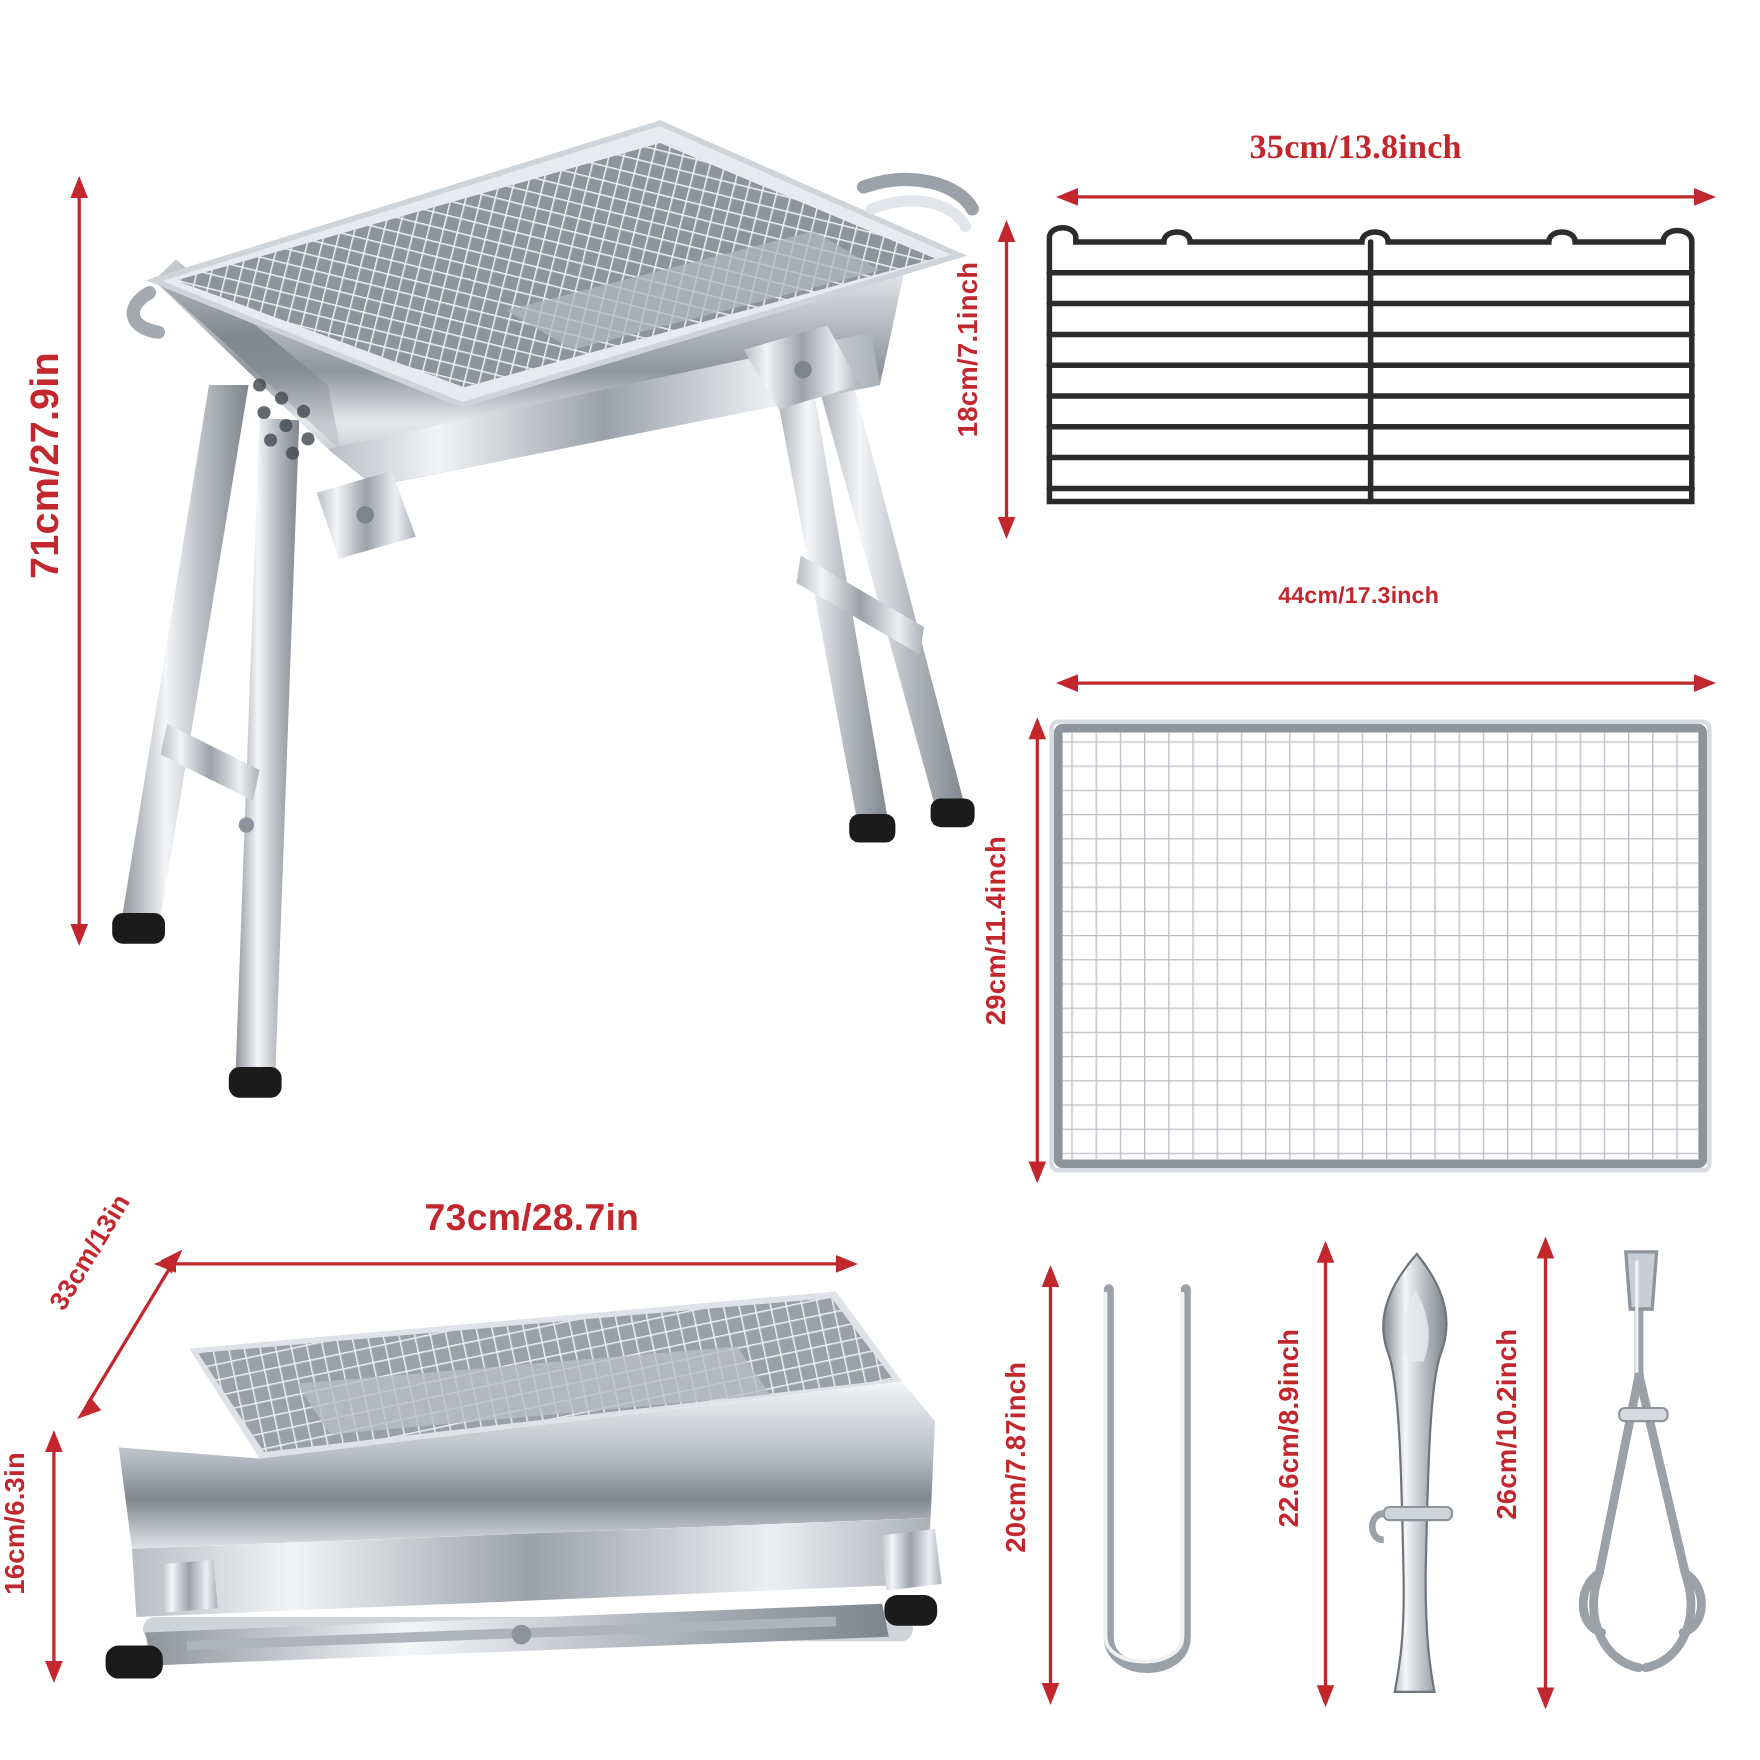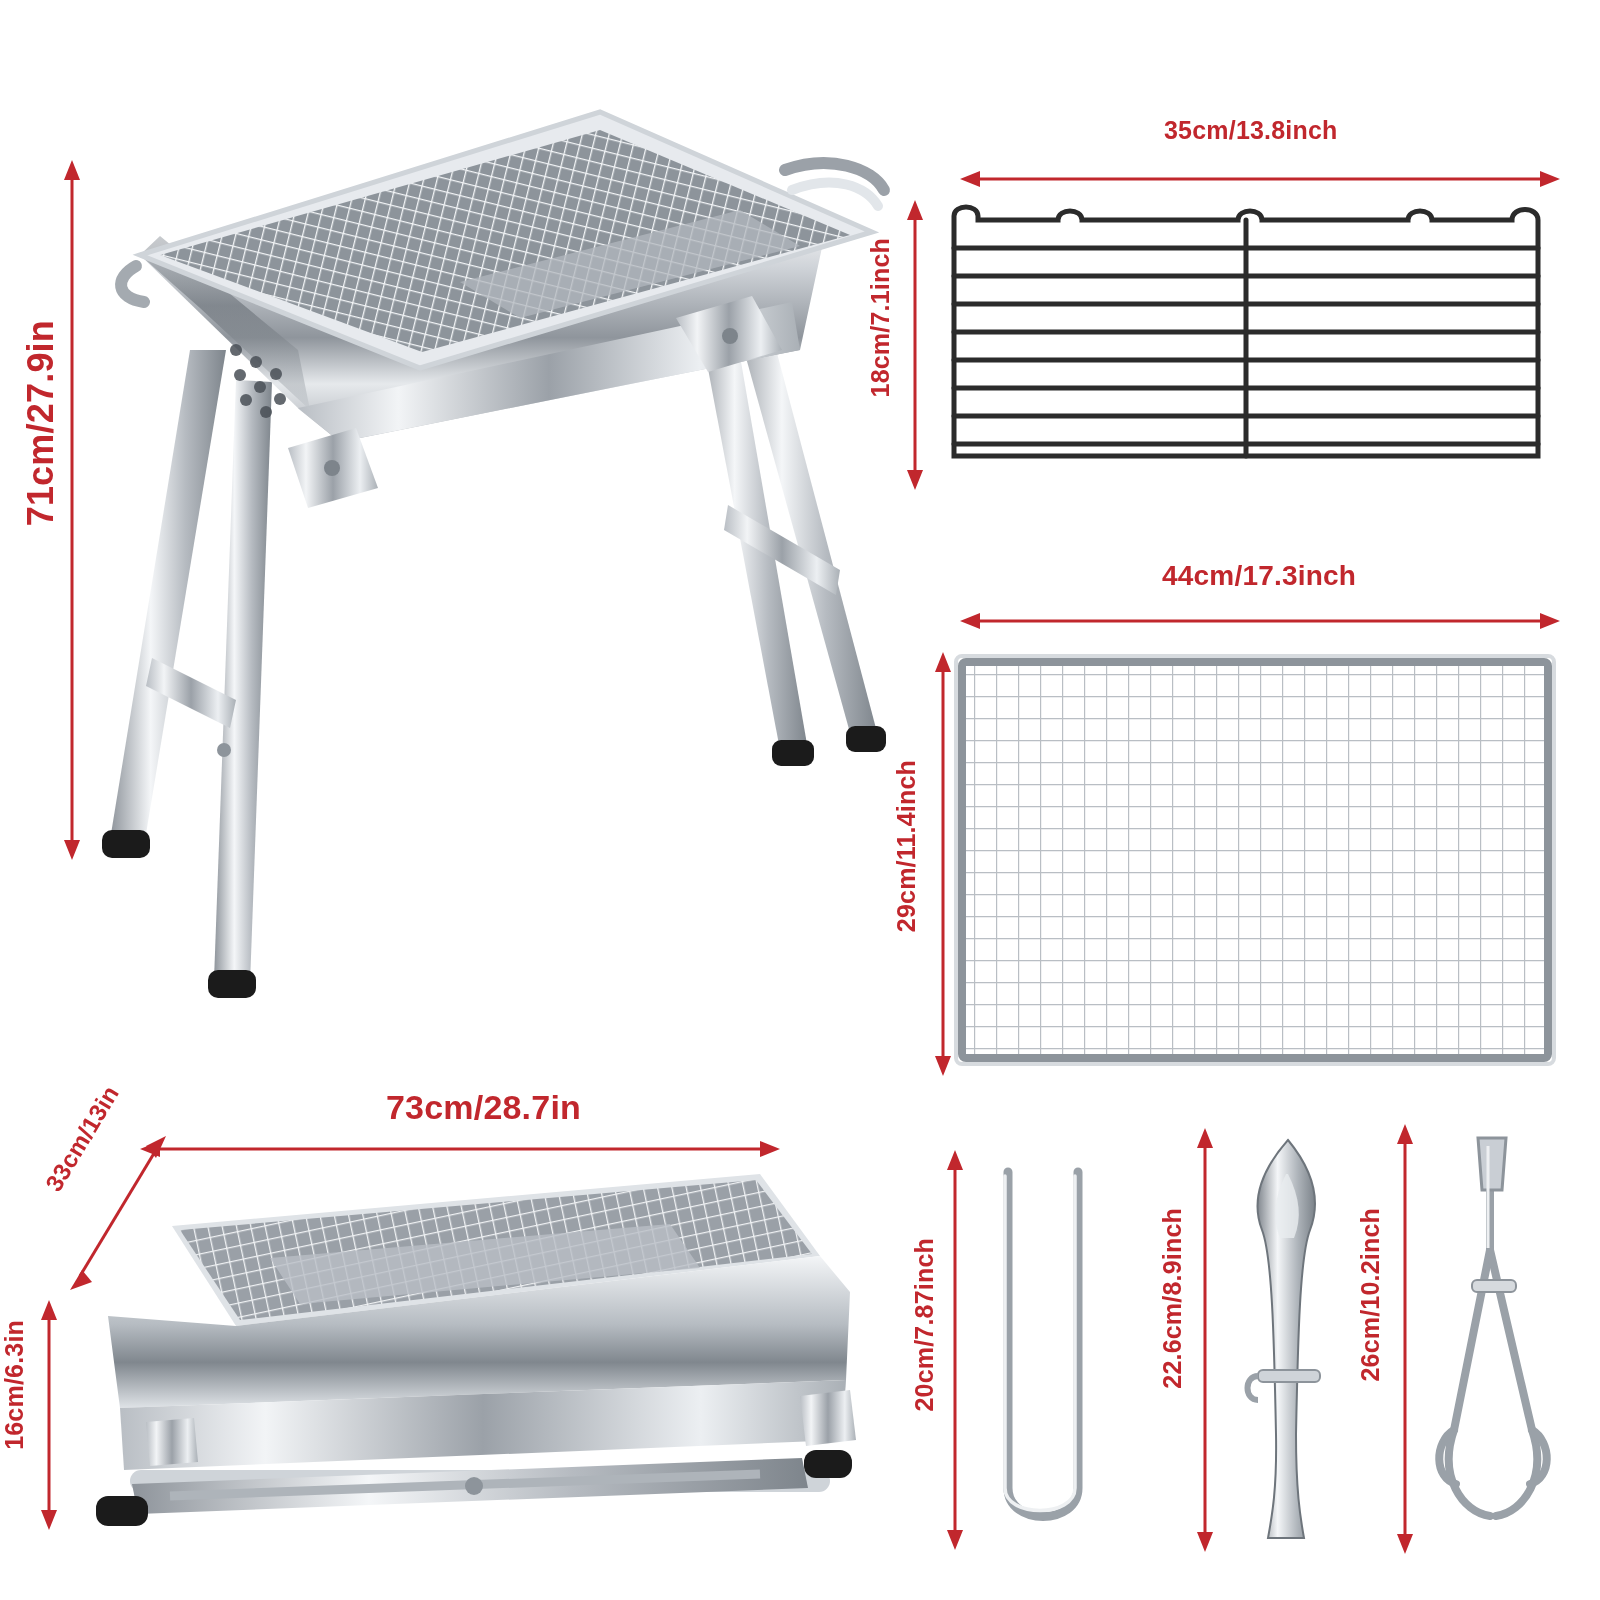--- a/index.html
+++ b/index.html
@@ -106,21 +106,21 @@
     <circle cx="292" cy="418" r="8" fill="#7d848b"></circle>
   </svg>
 
   <svg class="abs" style="left:52px;top:160px;" width="40" height="700">
     <line x1="20" y1="14" x2="20" y2="686" stroke="#c1272d" stroke-width="3"></line>
     <polygon points="20,0 12,20 28,20" fill="#c1272d"></polygon>
     <polygon points="20,700 12,680 28,680" fill="#c1272d"></polygon>
   </svg>
   <div class="dim vert" style="left:20px;top:320px;font-size:36px;">71cm/27.9in</div>
 
-  <div class="dim" style="left:1164px;top:116px;font-size:25px;">35cm/13.8inch</div>
+  <div class="dim" style="left:1136px;top:116px;font-size:31px;font-family:Liberation Serif, serif;">35cm/13.8inch</div>
   <svg class="abs" style="left:960px;top:166px;" width="600" height="26">
     <line x1="14" y1="13" x2="586" y2="13" stroke="#c1272d" stroke-width="3"></line>
     <polygon points="0,13 20,5 20,21" fill="#c1272d"></polygon>
     <polygon points="600,13 580,5 580,21" fill="#c1272d"></polygon>
   </svg>
   <svg class="abs" style="left:900px;top:200px;" width="30" height="290">
     <line x1="15" y1="14" x2="15" y2="276" stroke="#c1272d" stroke-width="3"></line>
     <polygon points="15,0 7,20 23,20" fill="#c1272d"></polygon>
     <polygon points="15,290 7,270 23,270" fill="#c1272d"></polygon>
   </svg>
@@ -136,21 +136,21 @@
       <line x1="16" y1="108" x2="600" y2="108"></line>
       <line x1="16" y1="136" x2="600" y2="136"></line>
       <line x1="16" y1="164" x2="600" y2="164"></line>
       <line x1="16" y1="192" x2="600" y2="192"></line>
       <line x1="16" y1="220" x2="600" y2="220"></line>
       <line x1="16" y1="248" x2="600" y2="248"></line>
       <line x1="308" y1="24" x2="308" y2="260"></line>
     </g>
   </svg>
 
-  <div class="dim" style="left:1162px;top:560px;font-size:28px;">44cm/17.3inch</div>
+  <div class="dim" style="left:1162px;top:530px;font-size:21px;">44cm/17.3inch</div>
   <svg class="abs" style="left:960px;top:608px;" width="600" height="26">
     <line x1="14" y1="13" x2="586" y2="13" stroke="#c1272d" stroke-width="3"></line>
     <polygon points="0,13 20,5 20,21" fill="#c1272d"></polygon>
     <polygon points="600,13 580,5 580,21" fill="#c1272d"></polygon>
   </svg>
   <svg class="abs" style="left:928px;top:652px;" width="30" height="424">
     <line x1="15" y1="14" x2="15" y2="410" stroke="#c1272d" stroke-width="3"></line>
     <polygon points="15,0 7,20 23,20" fill="#c1272d"></polygon>
     <polygon points="15,424 7,404 23,404" fill="#c1272d"></polygon>
   </svg>

